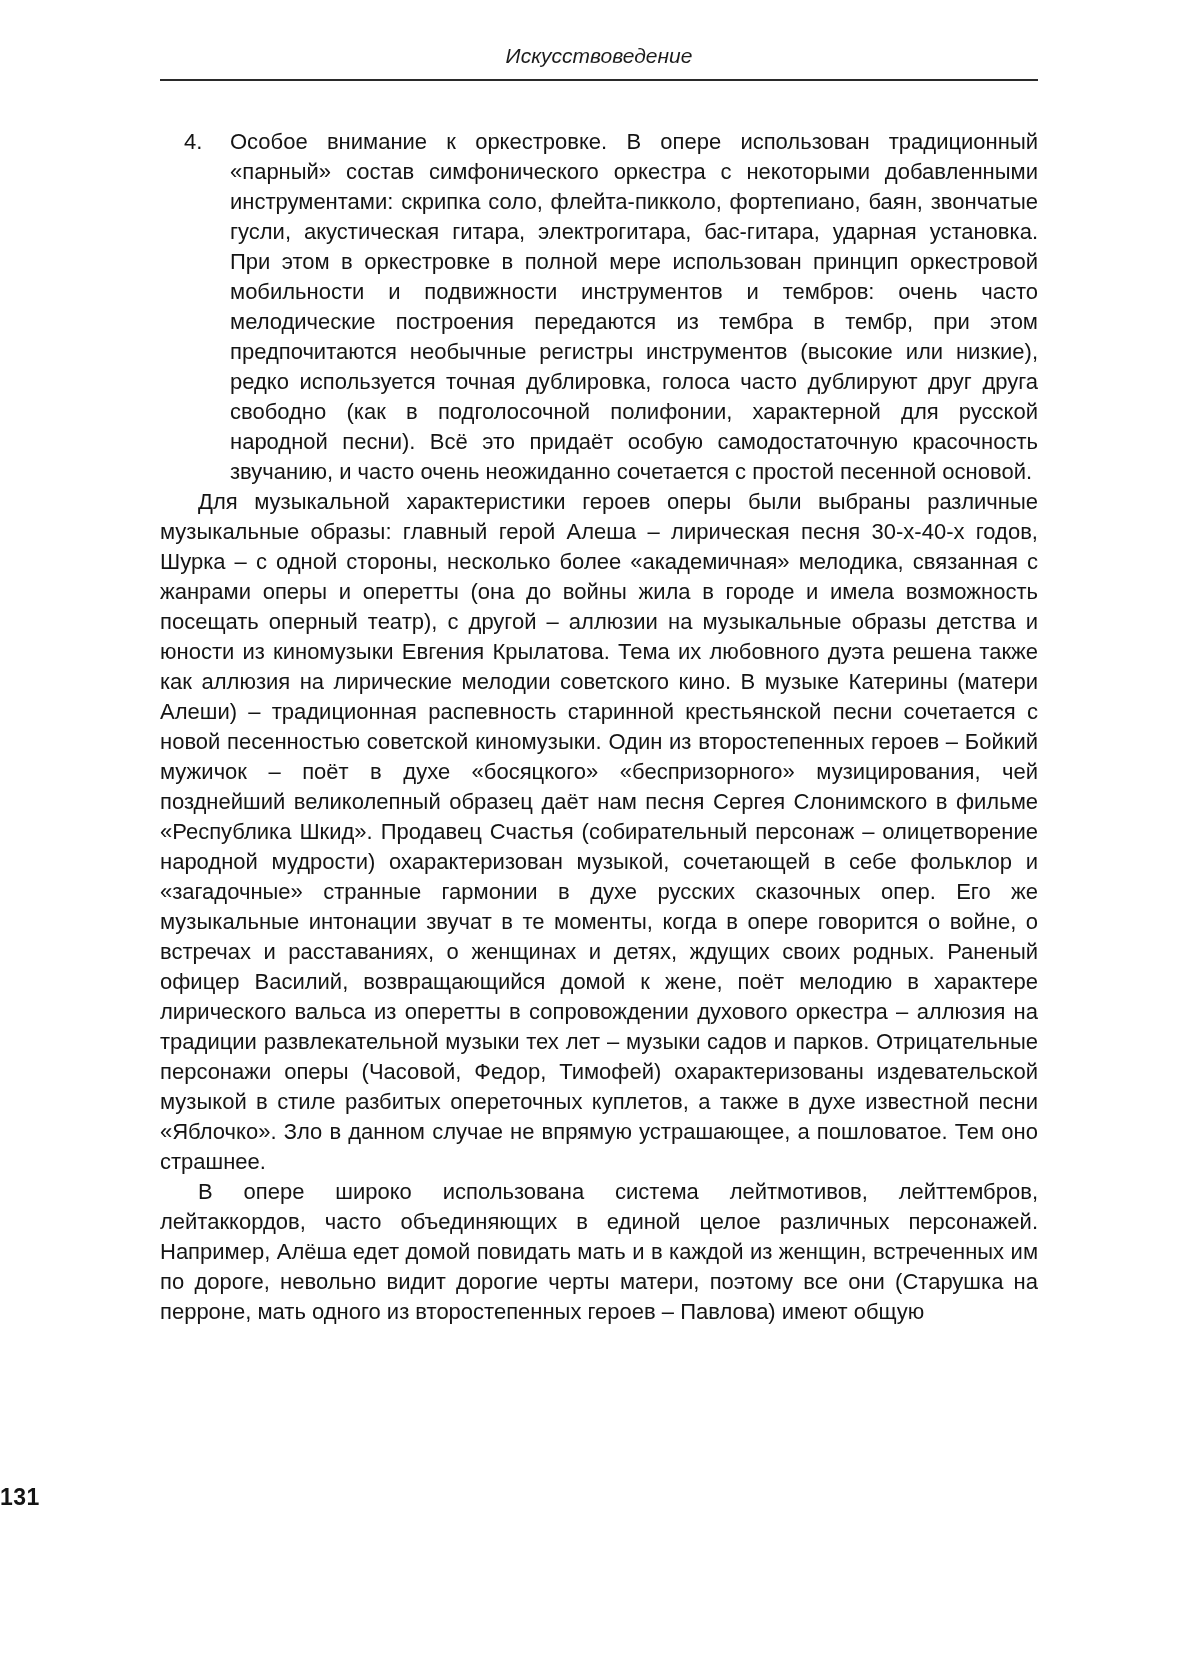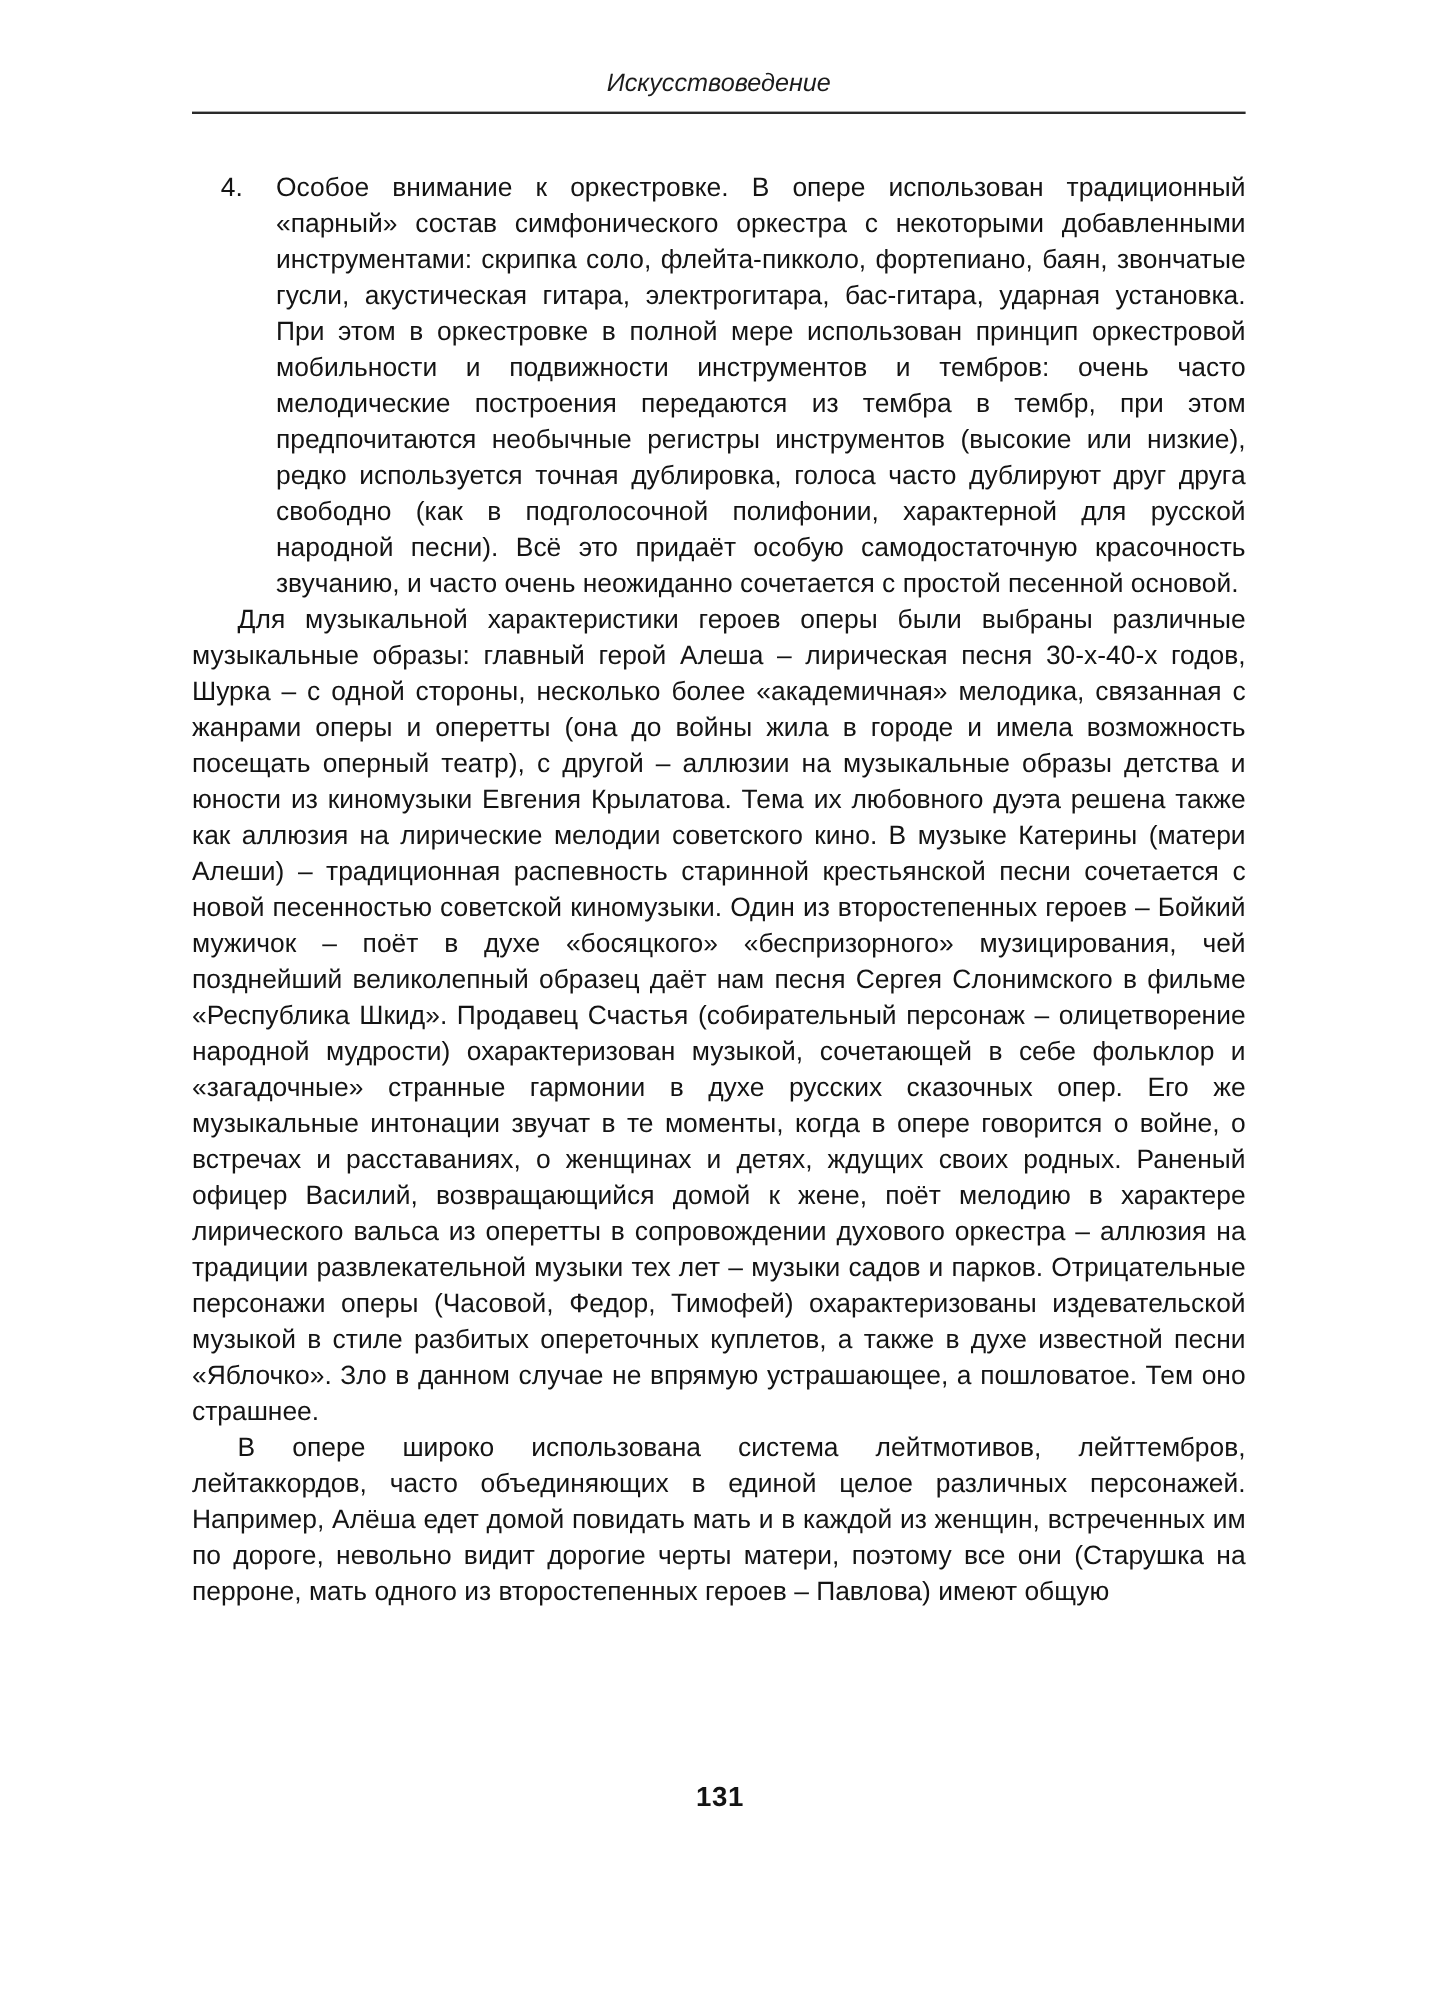--- a/index.html
+++ b/index.html
@@ -4,21 +4,21 @@
 <style>
   * { margin: 0; padding: 0; box-sizing: border-box; }
   html, body { background: #ffffff; }
   .page {
     position: relative;
     width: 1200px;
     height: 1667px;
     background: #ffffff;
     color: #141414;
     font-family: "Liberation Sans", "DejaVu Sans", sans-serif;
-    padding: 58px 162px 0 160px;
+    padding: 44px 162px 0 160px;
     overflow: hidden;
   }
   .running-head {
     text-align: center;
     font-style: italic;
     font-size: 21px;
     line-height: 24px;
     color: #1c1c1c;
     padding-bottom: 11px;
   }
@@ -44,21 +44,20 @@
     top: 0;
   }
   .para {
     text-indent: 38px;
   }
   .page-number {
     position: absolute;
     left: 0;
     right: 0;
     bottom: 156px;
-    text-align: center;
     font-size: 23px;
     font-weight: bold;
     letter-spacing: 0.5px;
     color: #141414;
   }
 </style>
 </head>
 <body>
 
 <div class="page">

